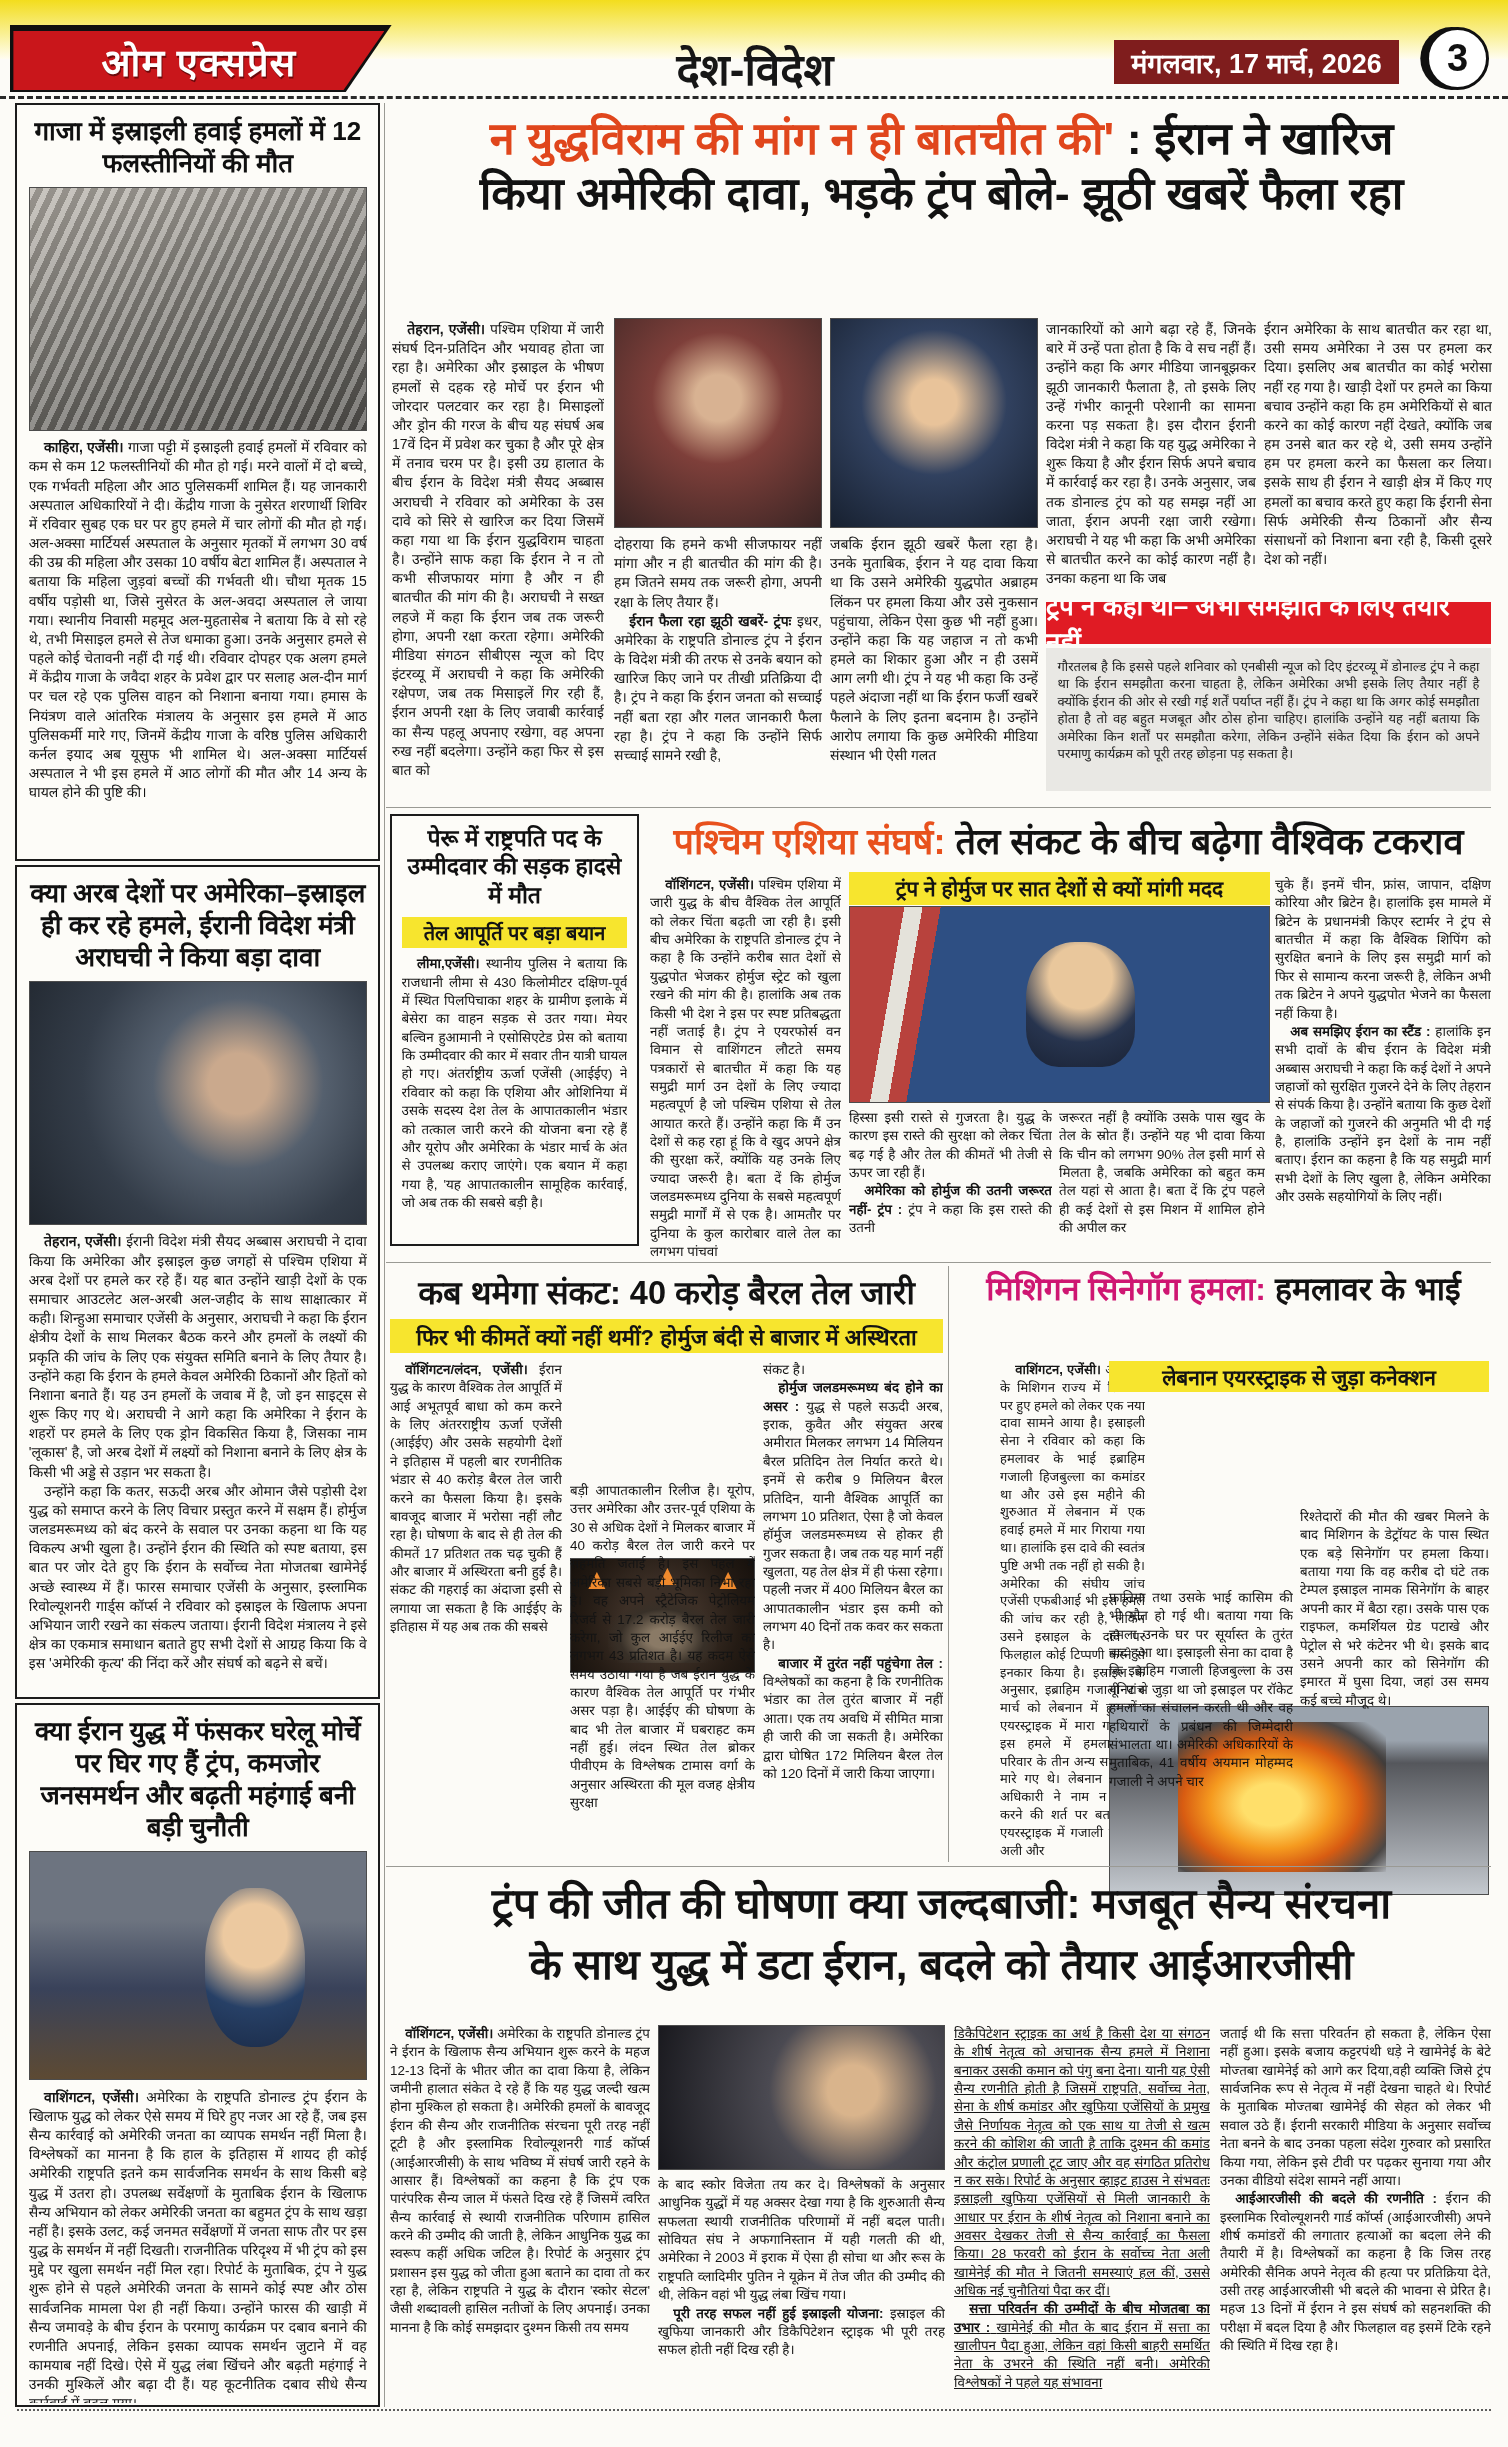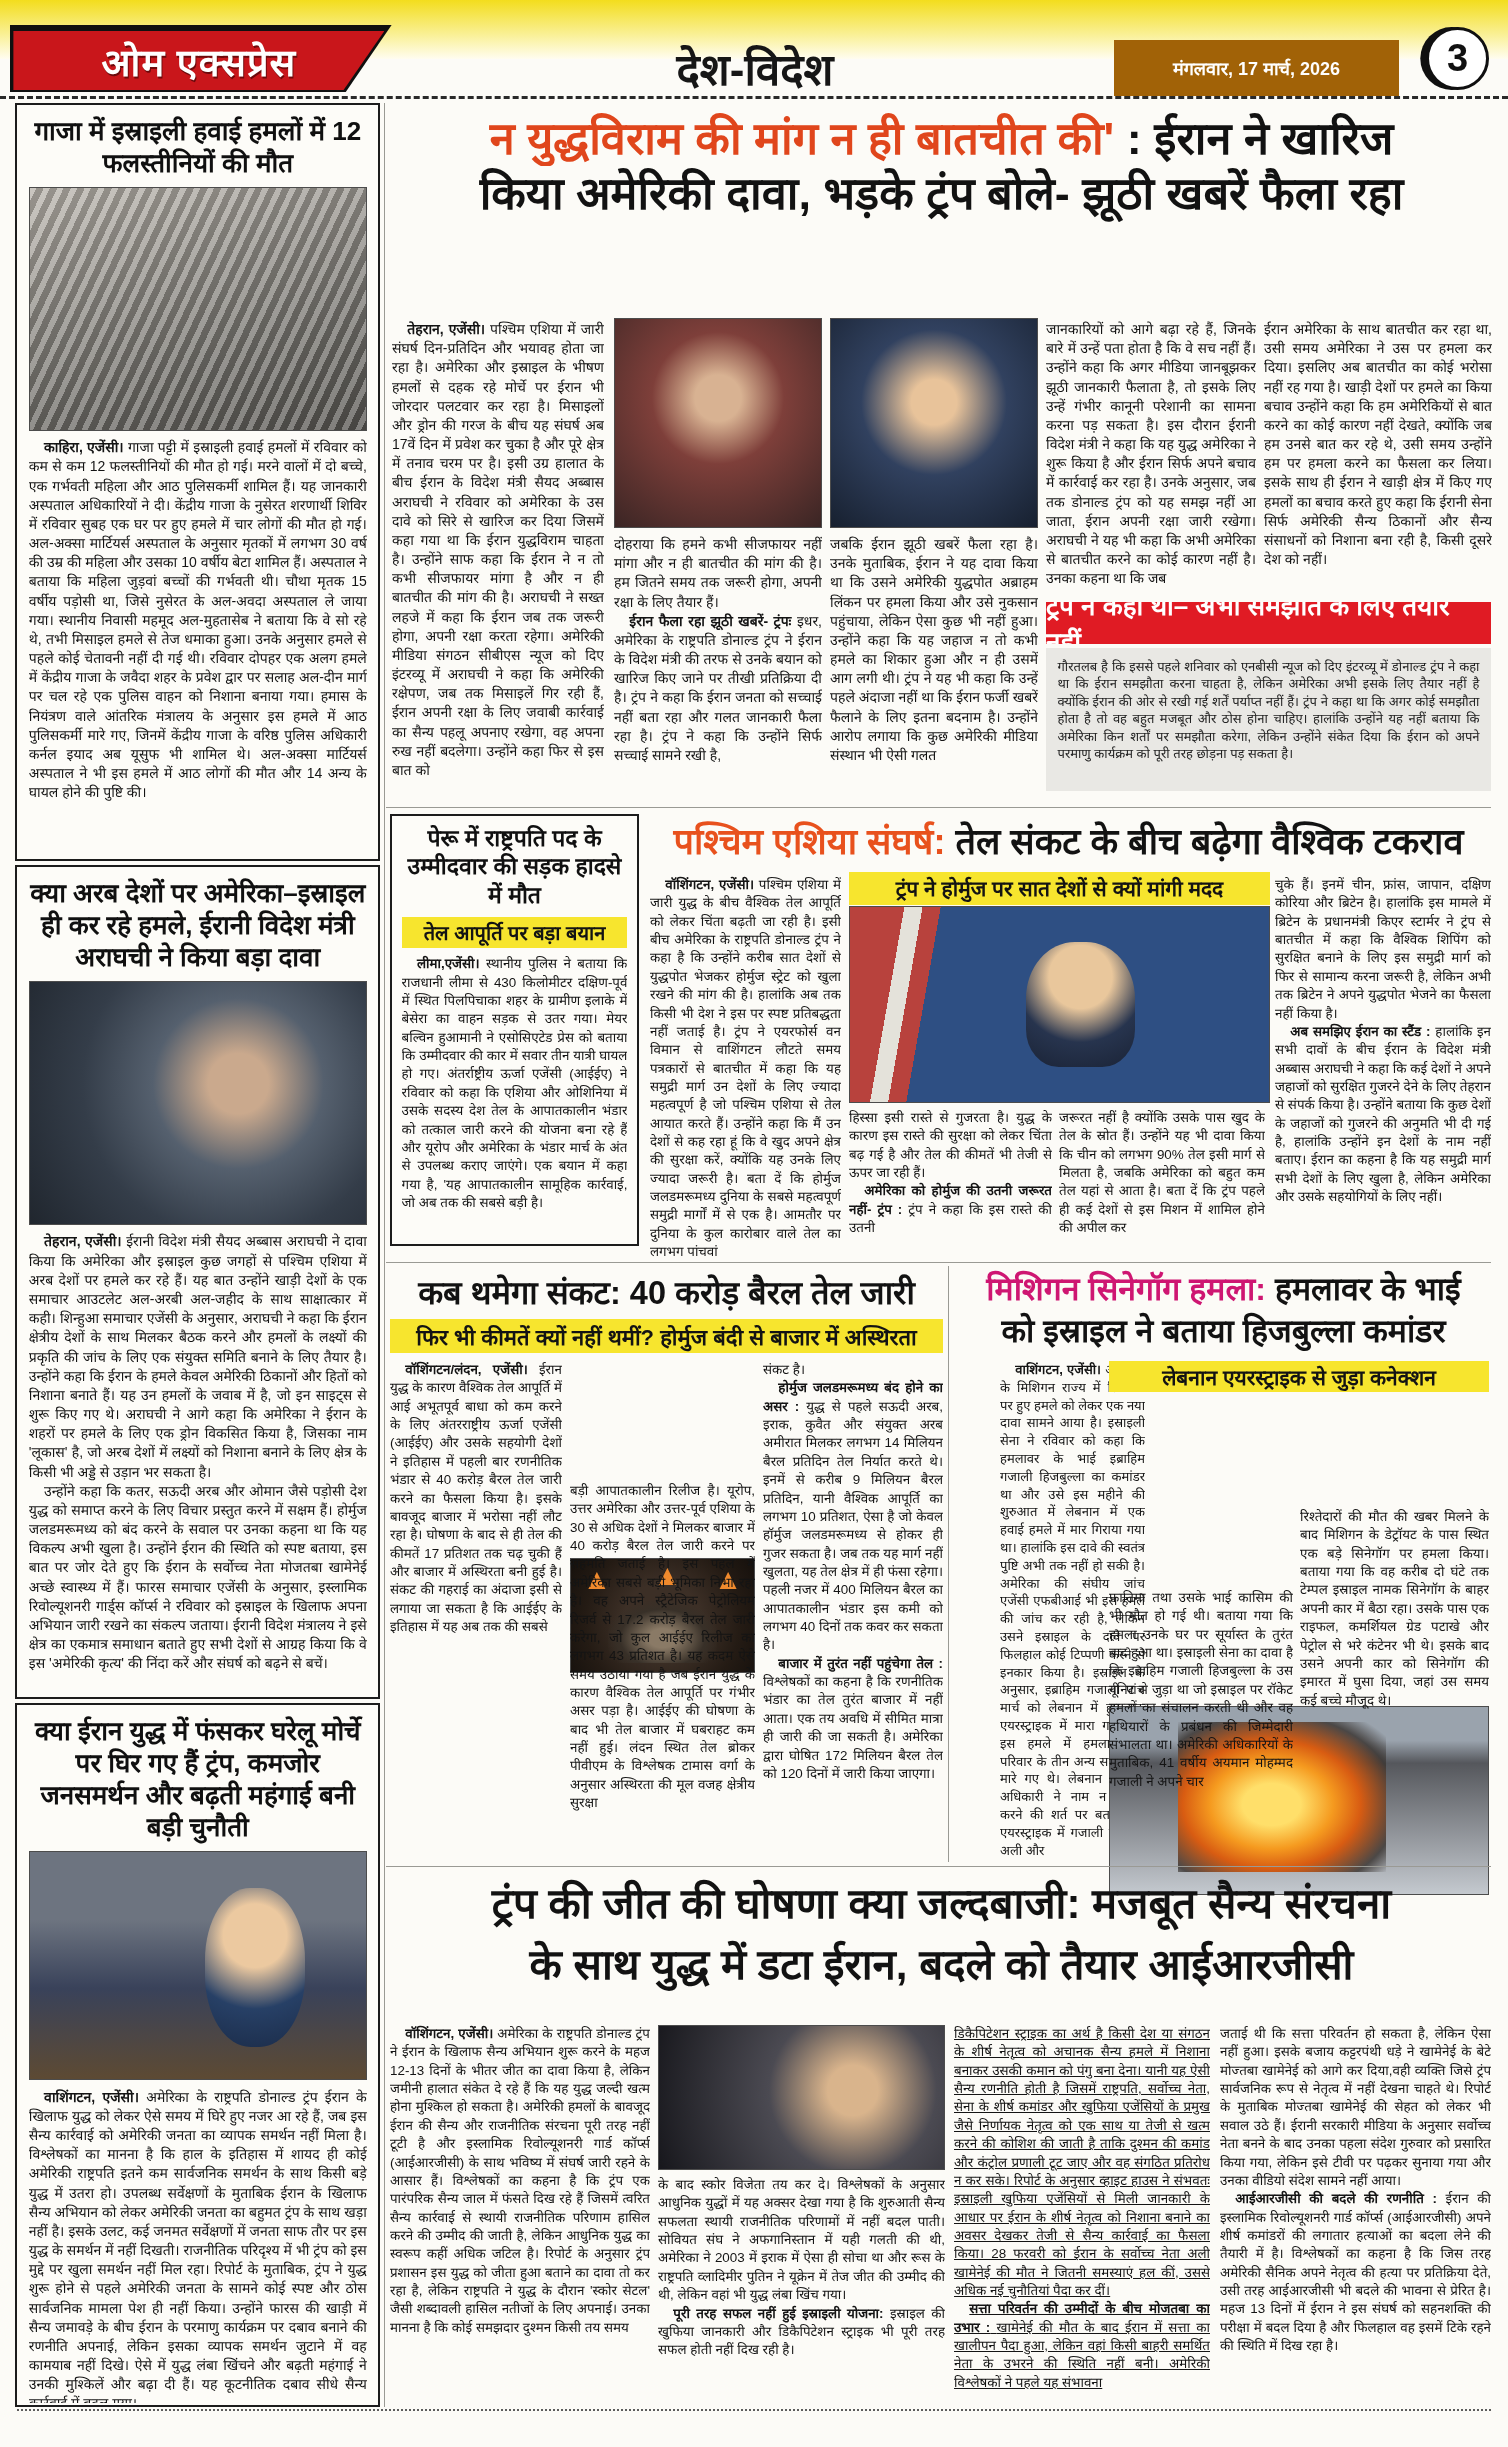--- a/index.html
+++ b/index.html
@@ -13,22 +13,22 @@
   .yellowband { left:0; top:36; width:1508px; height:59px;
     background:linear-gradient(180deg,#f3dd1d 0%,#f9ef8e 55%,#fffdf0 100%); }
   .mast-shadow { left:9.6px; top:25px; width:382px; height:67px; background:#101010;
     clip-path:polygon(0 0,100% 0,88% 100%,0 100%); }
   .mastbox { left:13.4px; top:31px; width:371px; height:59px; background:#c9161b;
     clip-path:polygon(0 0,100% 0,89% 100%,0 100%);
     display:flex; align-items:center; justify-content:center; }
   .mastbox span { color:#fff; font-size:38px; font-weight:bold; letter-spacing:1px; text-shadow:1px 1.9px 0 #6d0a0c; }
   .sectiontitle { left:535px; top:38px; width:440px; height:54px; text-align:center;
     font-size:44px; font-weight:bold; color:#161616; }
-  .datebox { left:1114px; top:40px; width:285px; height:56px; background:#a16207;
-    color:#fff; font-size:18px; font-weight:bold; display:flex; align-items:center; justify-content:center; }
+  .datebox { left:1114px; top:40px; width:285px; height:44px; background:#7f1d1d;
+    color:#fff; font-size:27px; font-weight:bold; display:flex; align-items:center; justify-content:center; }
   .pagecircle { left:1426px; top:27px; width:63px; height:63px; border-radius:50%;
     background:#fff; border:3.8px solid #101010; display:flex; align-items:center; justify-content:center;
     font-size:38px; font-weight:bold; color:#101010; box-shadow:-5.7px 0 0 0 #101010; }
   .headerdash { left:0; top:96px; width:1508px; height:0; border-top:3.8px dashed #2a2a2a; }
 
   
   .vrule { width:1px; background:#9a9a94; }
   .hrule { height:1px; background:#9a9a94; }
   .bodytxt { font-size:14px; line-height:1.37; text-align:justify; color:#141414; overflow:hidden; }
   .bodytxt p { margin:0; text-indent:15.3px; }
@@ -200,21 +200,20 @@
   <div class="abs bodytxt" style="left:763px;top:1361px;width:180px;height:498px;font-size:13.4px;">
     <p style="text-indent:0;">संकट है।</p>
     <p><span class="ih">होर्मुज जलडमरूमध्य बंद होने का असर :</span> <span>युद्ध से पहले सऊदी अरब, इराक, कुवैत और संयुक्त अरब अमीरात मिलकर लगभग 14 मिलियन बैरल प्रतिदिन तेल निर्यात करते थे। इनमें से करीब 9 मिलियन बैरल प्रतिदिन, यानी वैश्विक आपूर्ति का लगभग 10 प्रतिशत, ऐसा है जो केवल हॉर्मुज जलडमरूमध्य से होकर ही गुजर सकता है। जब तक यह मार्ग नहीं खुलता, यह तेल क्षेत्र में ही फंसा रहेगा। पहली नजर में 400 मिलियन बैरल का आपातकालीन भंडार इस कमी को लगभग 40 दिनों तक कवर कर सकता है।</span></p>
     <p><span class="ih">बाजार में तुरंत नहीं पहुंचेगा तेल :</span> <span>विश्लेषकों का कहना है कि रणनीतिक भंडार का तेल तुरंत बाजार में नहीं आता। एक तय अवधि में सीमित मात्रा ही जारी की जा सकती है। अमेरिका द्वारा घोषित 172 मिलियन बैरल तेल को 120 दिनों में जारी किया जाएगा।</span></p>
   </div>
 
   <div class="abs vrule" style="left:948px;top:1266px;height:596px;"></div>
 
   <div class="abs headline-center" style="left:956px;top:1269px;width:535px;height:86px;font-size:32px;line-height:1.3;">
     <div style="white-space:nowrap;overflow:hidden;"><span class="hl-pink">मिशिगन सिनेगॉग हमला:</span><span> हमलावर के भाई</span></div>
-    <div style="white-space:nowrap;overflow:hidden;">को इस्राइल ने बताया हिजबुल्ला कमांडर</div>
   </div>
   <div class="abs bodytxt" style="left:956px;top:1361px;width:145px;height:501px;font-size:13px;margin-left:44px;">
     <p><span class="dl">वाशिंगटन, एजेंसी।</span> <span>अमेरिका के मिशिगन राज्य में सिनेगॉग पर हुए हमले को लेकर एक नया दावा सामने आया है। इस्राइली सेना ने रविवार को कहा कि हमलावर के भाई इब्राहिम गजाली हिजबुल्ला का कमांडर था और उसे इस महीने की शुरुआत में लेबनान में एक हवाई हमले में मार गिराया गया था। हालांकि इस दावे की स्वतंत्र पुष्टि अभी तक नहीं हो सकी है। अमेरिका की संघीय जांच एजेंसी एफबीआई भी इस हमले की जांच कर रही है, लेकिन उसने इस्राइल के दावे पर फिलहाल कोई टिप्पणी करने से इनकार किया है। इस्राइल के अनुसार, इब्राहिम गजाली पांच मार्च को लेबनान में हुए एक एयरस्ट्राइक में मारा गया था। इस हमले में हमलावर के परिवार के तीन अन्य सदस्य भी मारे गए थे। लेबनान के एक अधिकारी ने नाम न जाहिर करने की शर्त पर बताया कि एयरस्ट्राइक में गजाली के बच्चे अली और</span></p>
   </div>
   <div class="abs yellowtag" style="left:1109px;top:1361px;width:380px;height:31px;font-size:21px;">लेबनान एयरस्ट्राइक से जुड़ा कनेक्शन</div>
   <div class="abs photo ph-blast" style="left:1109px;top:1394px;width:380px;height:189px;">
       <i></i>
     </div>
   <div class="abs bodytxt" style="left:1109px;top:1589px;width:184px;height:273px;font-size:13.4px;">
     <p style="text-indent:0;">फातिमा तथा उसके भाई कासिम की भी मौत हो गई थी। बताया गया कि हमला उनके घर पर सूर्यास्त के तुरंत बाद हुआ था। इस्राइली सेना का दावा है कि इब्राहिम गजाली हिजबुल्ला के उस यूनिट से जुड़ा था जो इस्राइल पर रॉकेट हमलों का संचालन करती थी और वह हथियारों के प्रबंधन की जिम्मेदारी संभालता था। अमेरिकी अधिकारियों के मुताबिक, 41 वर्षीय अयमान मोहम्मद गजाली ने अपने चार</p>

